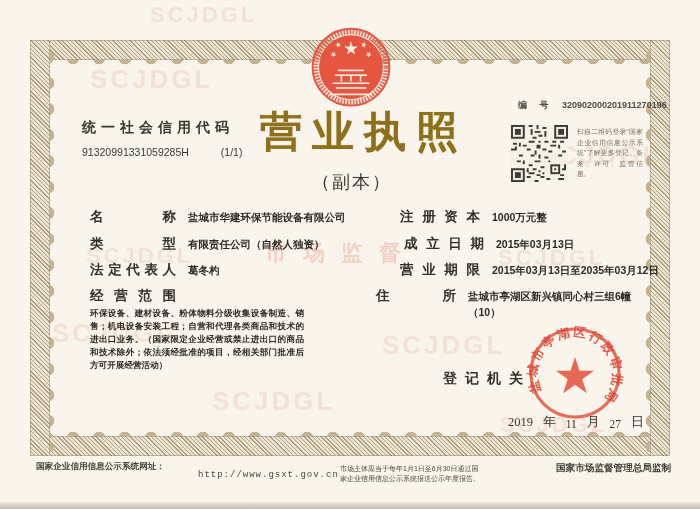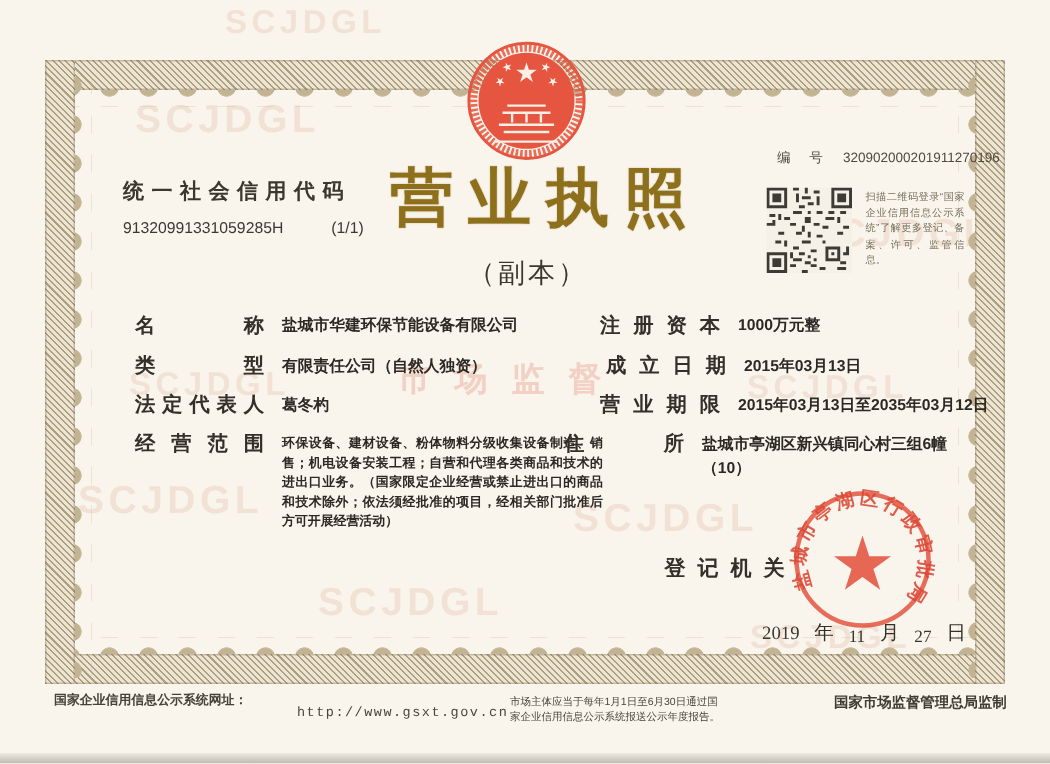--- a/index.html
+++ b/index.html
@@ -31,21 +31,21 @@
       background-size:11px 26px;background-repeat:repeat-y;}
 
   
   .wm{position:absolute;font-weight:bold;letter-spacing:3px;color:rgba(225,175,155,.28);
       font-size:26px;pointer-events:none;white-space:nowrap;}
   .wm.small{font-size:22px;}
   .wmcn{position:absolute;font-size:22px;letter-spacing:16px;color:rgba(226,110,95,.28);
       font-weight:bold;pointer-events:none;white-space:nowrap;}
 
   
-  .serial{left:518px;top:99px;font-size:9px;color:#4e4a42;white-space:nowrap;}
+  .serial{left:518px;top:99px;font-size:9px;color:#4e4a42;white-space:nowrap;font-weight:bold;}
   .serial .lbl{letter-spacing:5px;margin-right:6px;}
   .ccode-label{left:82px;top:119px;font-size:14px;letter-spacing:5px;color:#3a372f;font-weight:600;}
   .ccode-row{left:82px;top:146px;font-size:10.5px;color:#3c3933;display:flex;gap:32px;white-space:nowrap;}
   .title{left:250px;top:104px;width:204px;text-align:center;font-size:42px;font-weight:bold;
          color:#8d6f1c;letter-spacing:10px;text-indent:10px;white-space:nowrap;
          text-shadow:0 0 1px rgba(141,111,28,.6);}
   .subtitle{left:250px;top:170px;width:204px;text-align:center;font-size:18px;color:#3a372f;letter-spacing:2px;}
 
   
   .qr{left:511px;top:125px;width:57px;height:57px;}
@@ -167,21 +167,21 @@
     <span class="fvalue">盐城市华建环保节能设备有限公司</span>
   </div>
   <div class="frow" style="left:90px;top:235px;">
     <span class="flabel w86">类型</span>
     <span class="fvalue">有限责任公司（自然人独资）</span>
   </div>
   <div class="frow" style="left:90px;top:261px;justify-content:center;">
     <span class="flabel w86">法定代表人</span>
     <span class="fvalue">葛冬杓</span>
   </div>
-  <div class="frow" style="left:90px;top:287px;">
+  <div class="frow" style="left:90px;top:287px;flex-direction:column;">
     <span class="flabel w86">经营范围</span>
     <span class="fvalue scope">环保设备、建材设备、粉体物料分级收集设备制造、销售；机电设备安装工程；自营和代理各类商品和技术的进出口业务。（国家限定企业经营或禁止进出口的商品和技术除外；依法须经批准的项目，经相关部门批准后方可开展经营活动）</span>
   </div>
 
   <div class="frow" style="left:400px;top:208px;">
     <span class="flabel w80">注册资本</span>
     <span class="fvalue">1000万元整</span>
   </div>
   <div class="frow" style="left:404px;top:235px;">
     <span class="flabel w80">成立日期</span>

